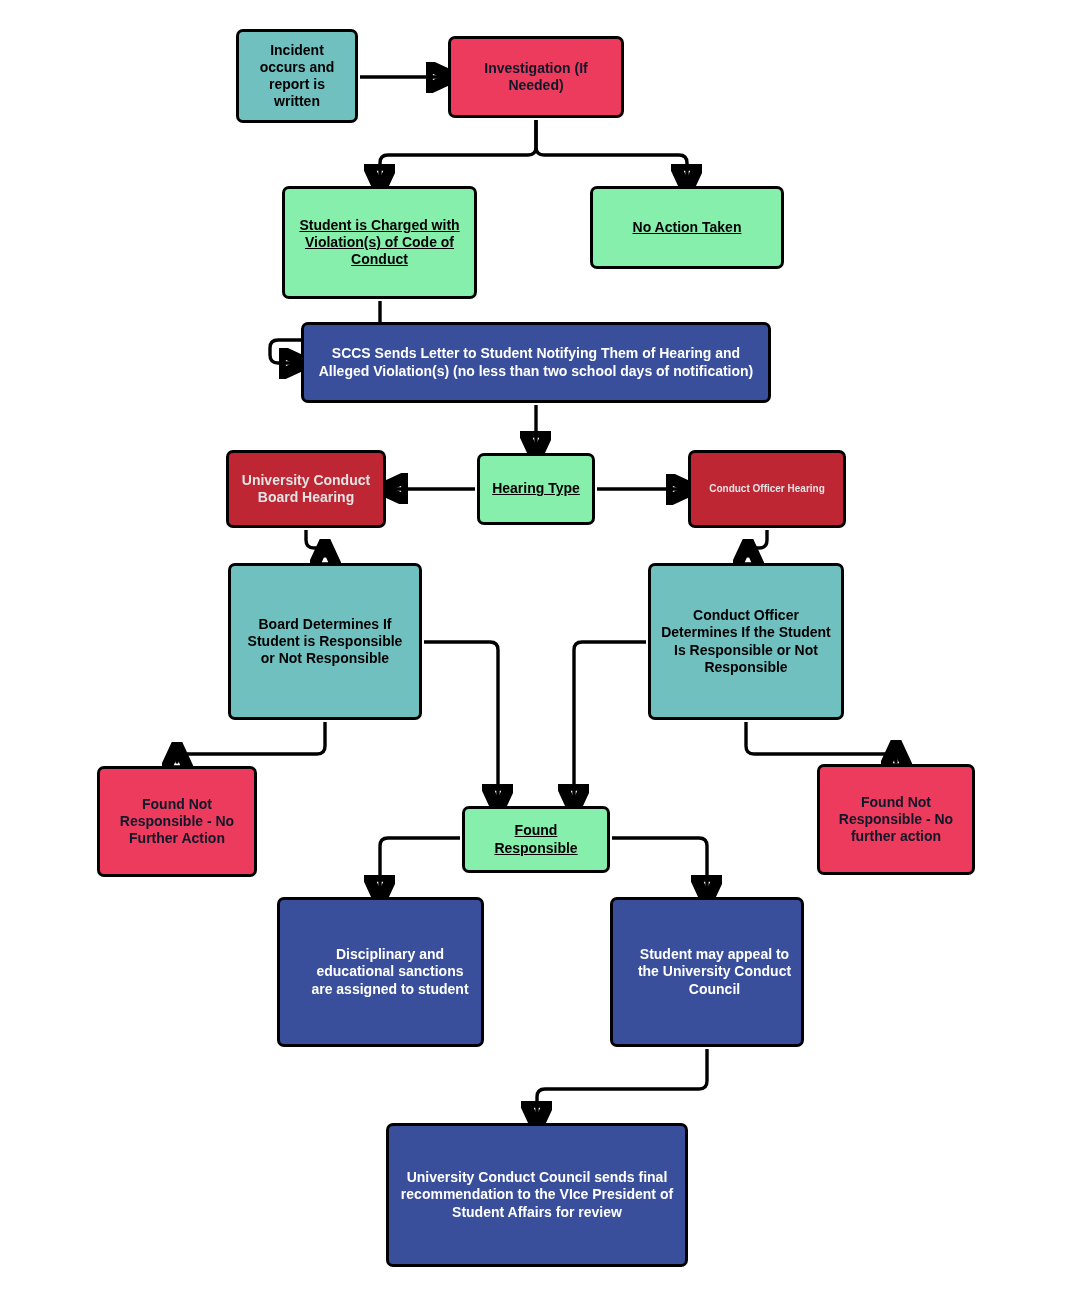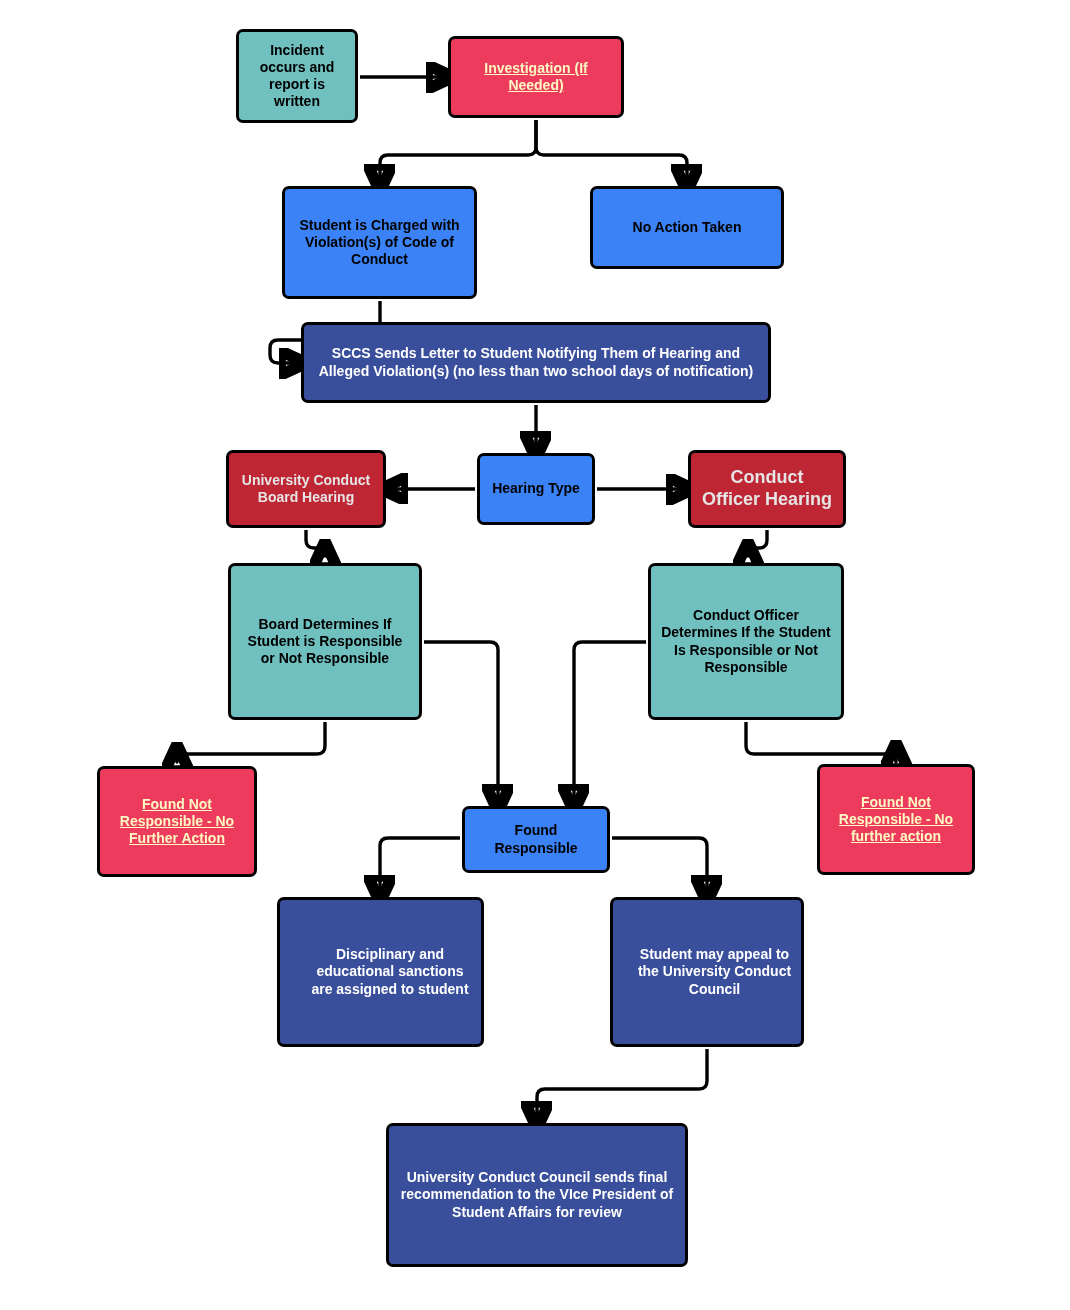--- a/index.html
+++ b/index.html
@@ -25,23 +25,23 @@
     display: flex;
     align-items: center;
     justify-content: center;
     text-align: center;
     font-weight: bold;
     line-height: 1.22;
     padding: 4px 9px;
     z-index: 2;
   }
   .n-teal  { background: #70C0C0; color: #000000; }
-  .n-red   { background: #EC3B5C; color: #fef9c3; text-decoration: underline; }
+  .n-red   { background: #EC3B5C; color: #0f172a; }
   .n-crim  { background: #BE2633; color: #e5e5e5; }
-  .n-yellow{ background: #3b82f6; color: #000000; }
+  .n-yellow{ background: #86efac; color: #000000; text-decoration: underline; }
   .n-blue  { background: #3A4F9B; color: #ffffff; }
 
   svg.edges {
     position: absolute;
     left: 0; top: 0;
     width: 1070px;
     height: 1310px;
     z-index: 1;
     pointer-events: none;
   }
@@ -97,21 +97,21 @@
       </div>
       <div class="node n-blue" style="left: 301px; top: 322px; width: 470px; height: 81px; font-size: 14px;">
         <span>SCCS Sends Letter to Student Notifying Them of Hearing and Alleged Violation(s) (no less than two school days of notification)</span>
       </div>
       <div class="node n-yellow" style="left: 477px; top: 453px; width: 118px; height: 72px; font-size: 14px;">
         <span>Hearing Type</span>
       </div>
       <div class="node n-crim" style="left: 226px; top: 450px; width: 160px; height: 78px; font-size: 14px;">
         <span>University Conduct Board Hearing</span>
       </div>
-      <div class="node n-crim" style="left: 688px; top: 450px; width: 158px; height: 78px; font-size: 18px;">
+      <div class="node n-crim" style="left: 688px; top: 450px; width: 158px; height: 78px; font-size: 10px;">
         <span>Conduct Officer Hearing</span>
       </div>
       <div class="node n-teal" style="left: 228px; top: 563px; width: 194px; height: 157px; font-size: 14px;">
         <span>Board Determines If Student is Responsible or Not Responsible</span>
       </div>
       <div class="node n-teal" style="left: 648px; top: 563px; width: 196px; height: 157px; font-size: 14px;">
         <span>Conduct Officer Determines If the Student Is Responsible or Not Responsible</span>
       </div>
       <div class="node n-red" style="left: 97px; top: 766px; width: 160px; height: 111px; font-size: 14px;">
         <span>Found Not Responsible - No Further Action</span>

